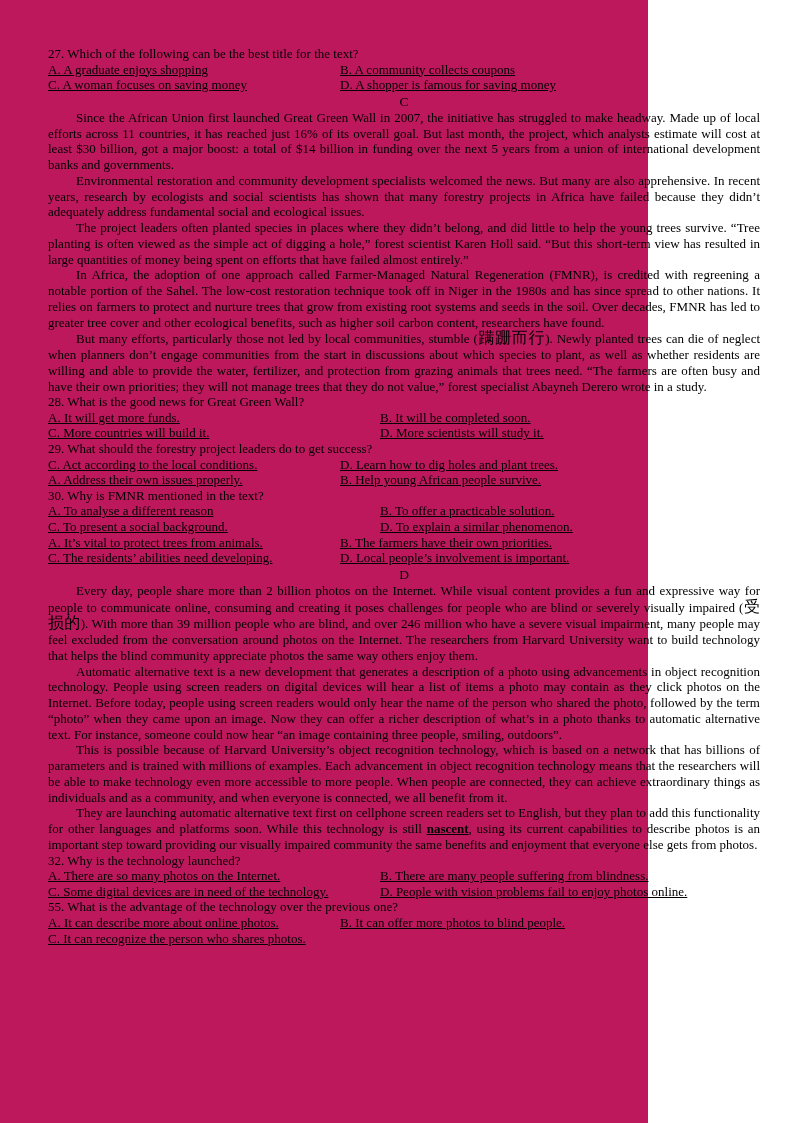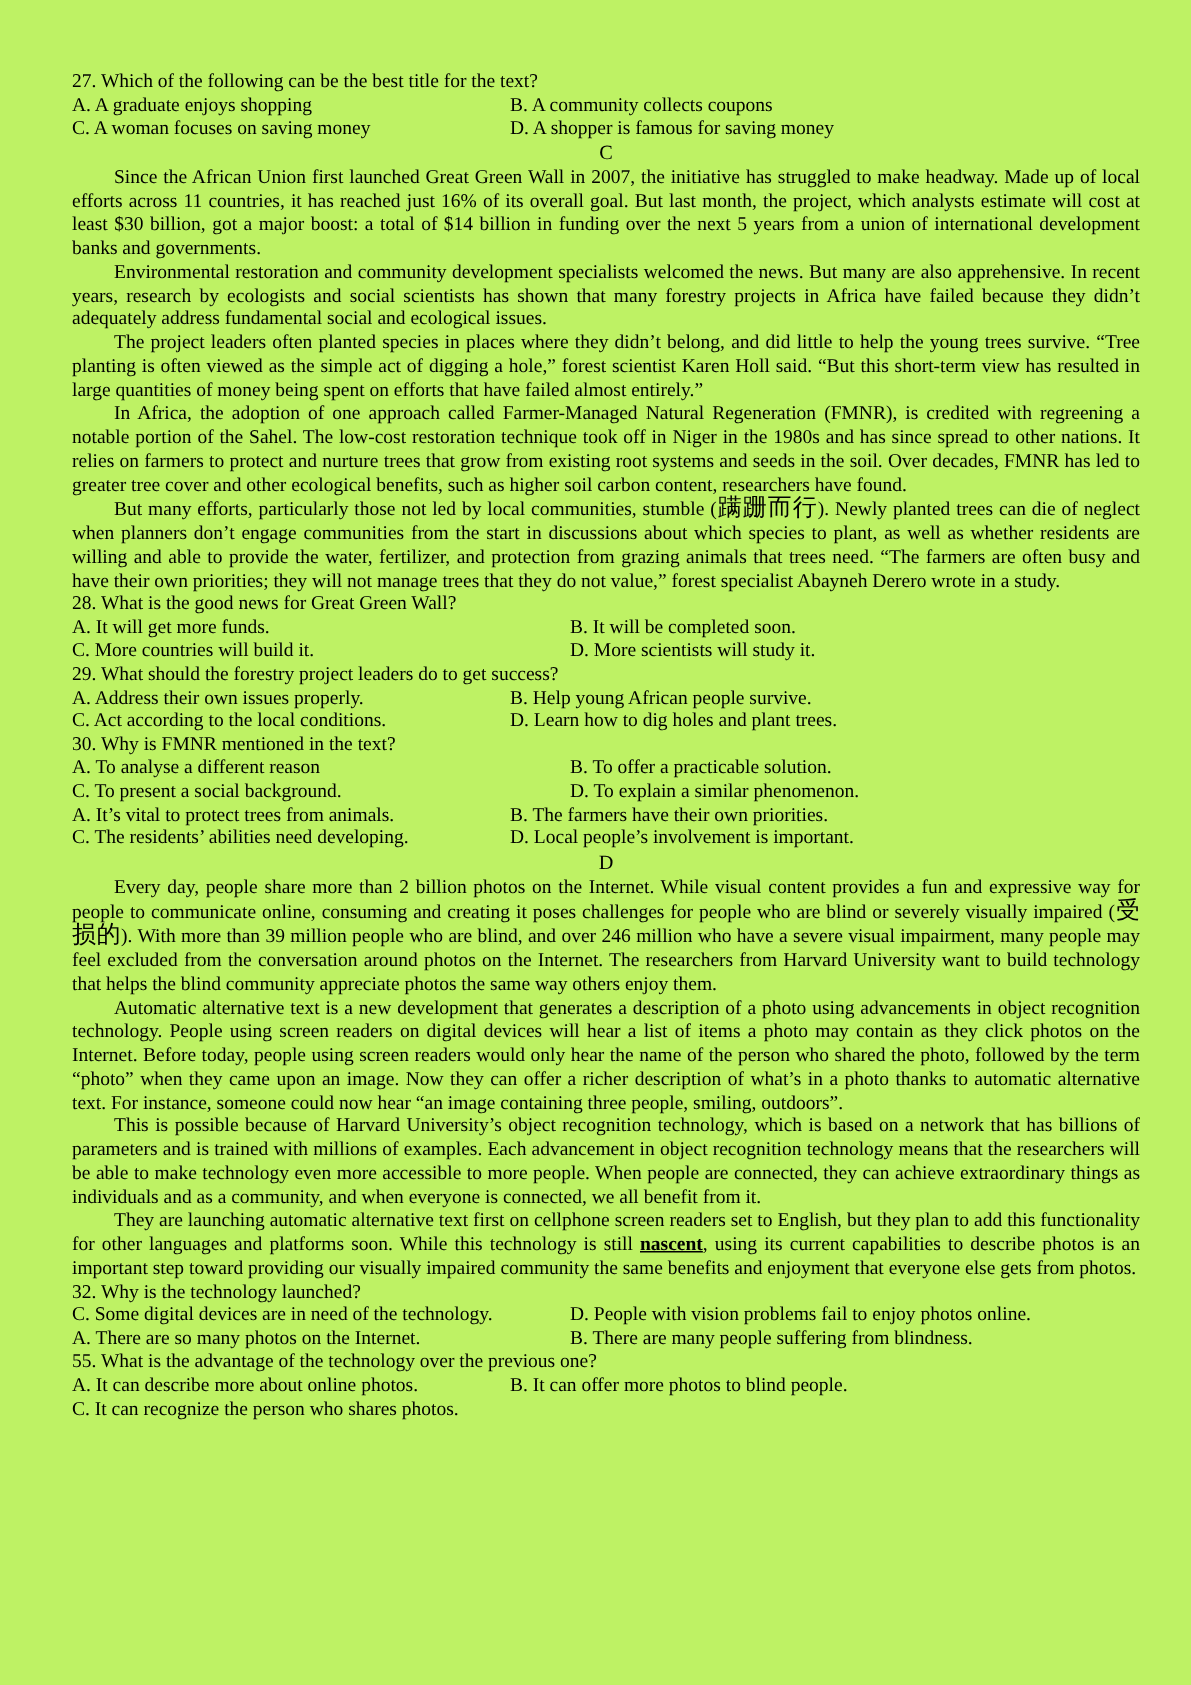--- a/index.html
+++ b/index.html
@@ -8,43 +8,44 @@
     background: #ffffff;
   }
   body {
     width: 794px;
     height: 1123px;
     font-family: "Liberation Serif", "DejaVu Serif", serif;
     color: #000000;
   }
   .page {
     position: relative;
-    width: 794px;
+    width: 648px;
     height: 1123px;
     box-sizing: border-box;
     padding: 46px 34px 0 48px;
-    background: #bef264;
+    background: #be185d;
   }
   .content {
     width: 712px;
     font-size: 13.0px;
     line-height: 15.6px;
   }
 
   
   .q-stem {
     font-size: 13.0px;
     line-height: 15.6px;
     white-space: nowrap;
   }
   .opt-row {
     display: flex;
     font-size: 13.0px;
     line-height: 15.6px;
     white-space: nowrap;
+    text-decoration: underline;
   }
   .opt-left {
     width: 292px;
     flex: 0 0 292px;
   }
   .opt-left.wide {
     width: 332px;
     flex: 0 0 332px;
   }
   .opt-right {
@@ -106,26 +107,26 @@
       <span class="opt-left wide">A. It will get more funds.</span>
       <span class="opt-right">B. It will be completed soon.</span>
     </div>
     <div class="opt-row">
       <span class="opt-left wide">C. More countries will build it.</span>
       <span class="opt-right">D. More scientists will study it.</span>
     </div>
 
     <div class="q-stem">29. What should the forestry project leaders do to get success?</div>
     <div class="opt-row">
+      <span class="opt-left">C. Act according to the local conditions.</span>
+      <span class="opt-right">D. Learn how to dig holes and plant trees.</span>
+    </div>
+    <div class="opt-row">
       <span class="opt-left">A. Address their own issues properly.</span>
       <span class="opt-right">B. Help young African people survive.</span>
-    </div>
-    <div class="opt-row">
-      <span class="opt-left">C. Act according to the local conditions.</span>
-      <span class="opt-right">D. Learn how to dig holes and plant trees.</span>
     </div>
 
     <div class="q-stem">30. Why is FMNR mentioned in the text?</div>
     <div class="opt-row">
       <span class="opt-left wide">A. To analyse a different reason</span>
       <span class="opt-right">B. To offer a practicable solution.</span>
     </div>
     <div class="opt-row">
       <span class="opt-left wide">C. To present a social background.</span>
       <span class="opt-right">D. To explain a similar phenomenon.</span>
@@ -142,26 +143,26 @@
 
     <div class="section-letter">D</div>
 
     <p class="para"><span>Every day, people share more than 2 billion photos on the Internet. While visual content provides a fun and expressive way for people to communicate online, consuming and creating it poses challenges for people who are blind or severely visually impaired (</span><span class="cjk">受损的</span><span>). With more than 39 million people who are blind, and over 246 million who have a severe visual impairment, many people may feel excluded from the conversation around photos on the Internet. The researchers from Harvard University want to build technology that helps the blind community appreciate photos the same way others enjoy them.</span></p>
     <p class="para">Automatic alternative text is a new development that generates a description of a photo using advancements in object recognition technology. People using screen readers on digital devices will hear a list of items a photo may contain as they click photos on the Internet. Before today, people using screen readers would only hear the name of the person who shared the photo, followed by the term “photo” when they came upon an image. Now they can offer a richer description of what’s in a photo thanks to automatic alternative text. For instance, someone could now hear “an image containing three people, smiling, outdoors”.</p>
     <p class="para">This is possible because of Harvard University’s object recognition technology, which is based on a network that has billions of parameters and is trained with millions of examples. Each advancement in object recognition technology means that the researchers will be able to make technology even more accessible to more people. When people are connected, they can achieve extraordinary things as individuals and as a community, and when everyone is connected, we all benefit from it.</p>
     <p class="para"><span>They are launching automatic alternative text first on cellphone screen readers set to English, but they plan to add this functionality for other languages and platforms soon. While this technology is still </span><span class="nascent">nascent</span><span>, using its current capabilities to describe photos is an important step toward providing our visually impaired community the same benefits and enjoyment that everyone else gets from photos.</span></p>
 
     <div class="q-stem">32. Why is the technology launched?</div>
     <div class="opt-row">
+      <span class="opt-left wide">A. There are so many photos on the Internet.</span>
+      <span class="opt-right">B. There are many people suffering from blindness.</span>
+    </div>
+    <div class="opt-row">
       <span class="opt-left wide">C. Some digital devices are in need of the technology.</span>
       <span class="opt-right">D. People with vision problems fail to enjoy photos online.</span>
-    </div>
-    <div class="opt-row">
-      <span class="opt-left wide">A. There are so many photos on the Internet.</span>
-      <span class="opt-right">B. There are many people suffering from blindness.</span>
     </div>
 
     <div class="q-stem">55. What is the advantage of the technology over the previous one?</div>
     <div class="opt-row">
       <span class="opt-left">A. It can describe more about online photos.</span>
       <span class="opt-right">B. It can offer more photos to blind people.</span>
     </div>
     <div class="opt-row">
       <span class="opt-left">C. It can recognize the person who shares photos.</span>
     </div>

